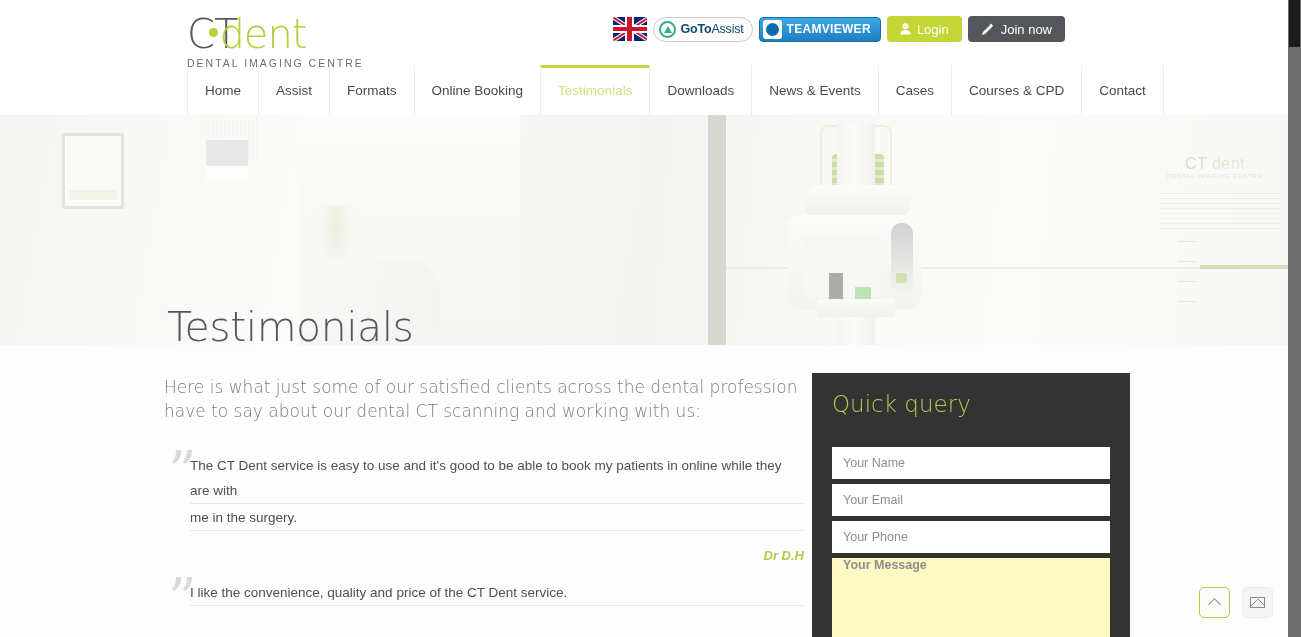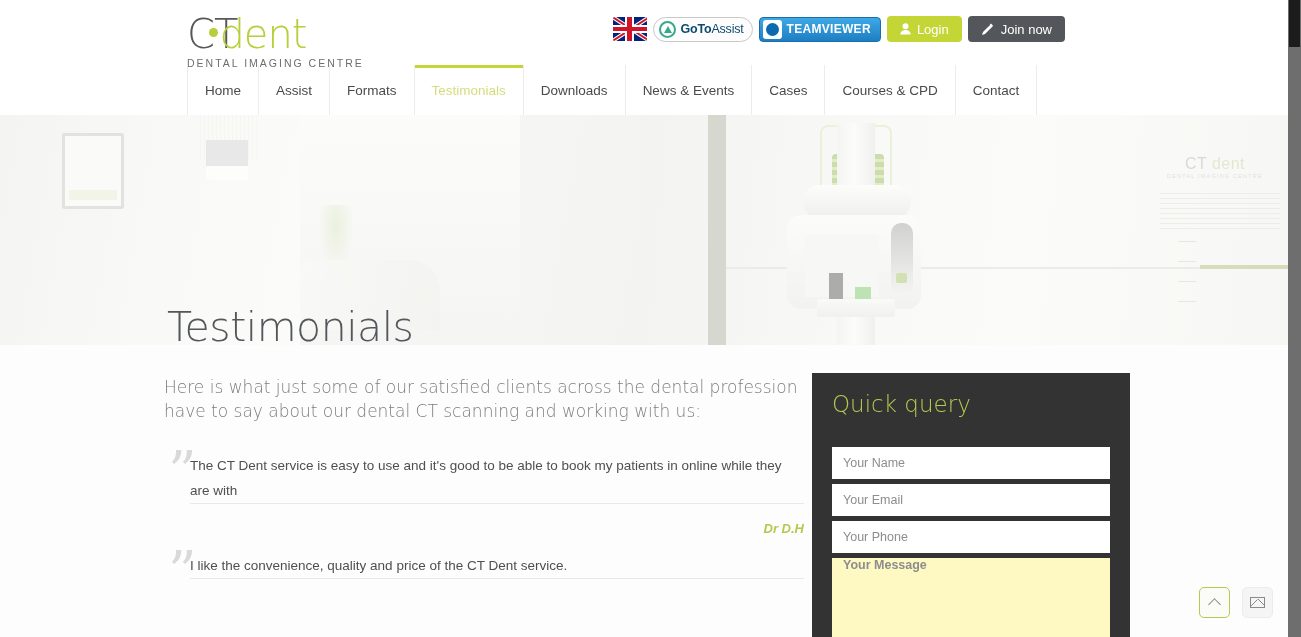--- a/index.html
+++ b/index.html
@@ -218,20 +218,21 @@
           <path d="M10 0.6l2.1 2.1-1.2 1.2-2.1-2.1z" fill="#ffffff"></path>
         </svg>
         <span>Join now</span>
       </div>
     </div>
 
     <div class="nav">
       <div class="nav-item">Home</div>
       <div class="nav-item">Assist</div>
       <div class="nav-item">Formats</div>
+      <div class="nav-item">Online Booking</div>
       <div class="nav-item active">Testimonials</div>
       <div class="nav-item">Downloads</div>
       <div class="nav-item">News &amp; Events</div>
       <div class="nav-item">Cases</div>
       <div class="nav-item">Courses &amp; CPD</div>
       <div class="nav-item">Contact</div>
     </div>
   </div>
 
   <div class="hero">
@@ -277,20 +278,21 @@
 
   <div class="main"></div>
 
   <div class="intro">Here is what just some of our satisfied clients across the dental profession have to say about our dental CT scanning and working with us:</div>
 
   <div class="quotes">
     <div class="quote">
       <div class="qmark">”</div>
       <div class="qbody">
         <div class="qline">The CT Dent service is easy to use and it's good to be able to book my patients in online while they are with</div>
+        <div class="qline">me in the surgery.</div>
         <div class="qauthor">Dr D.H</div>
       </div>
     </div>
 
     <div class="quote">
       <div class="qmark">”</div>
       <div class="qbody">
         <div class="qline">I like the convenience, quality and price of the CT Dent service.</div>
       </div>
     </div>

